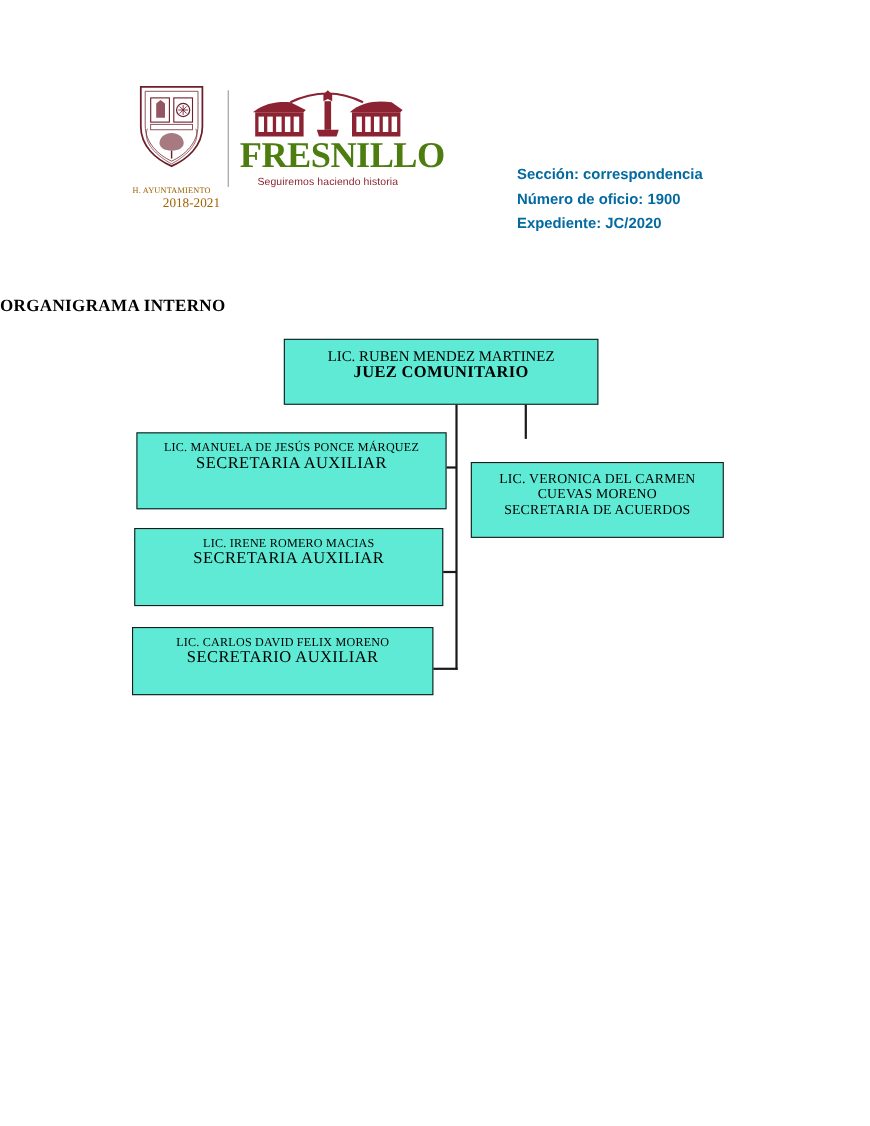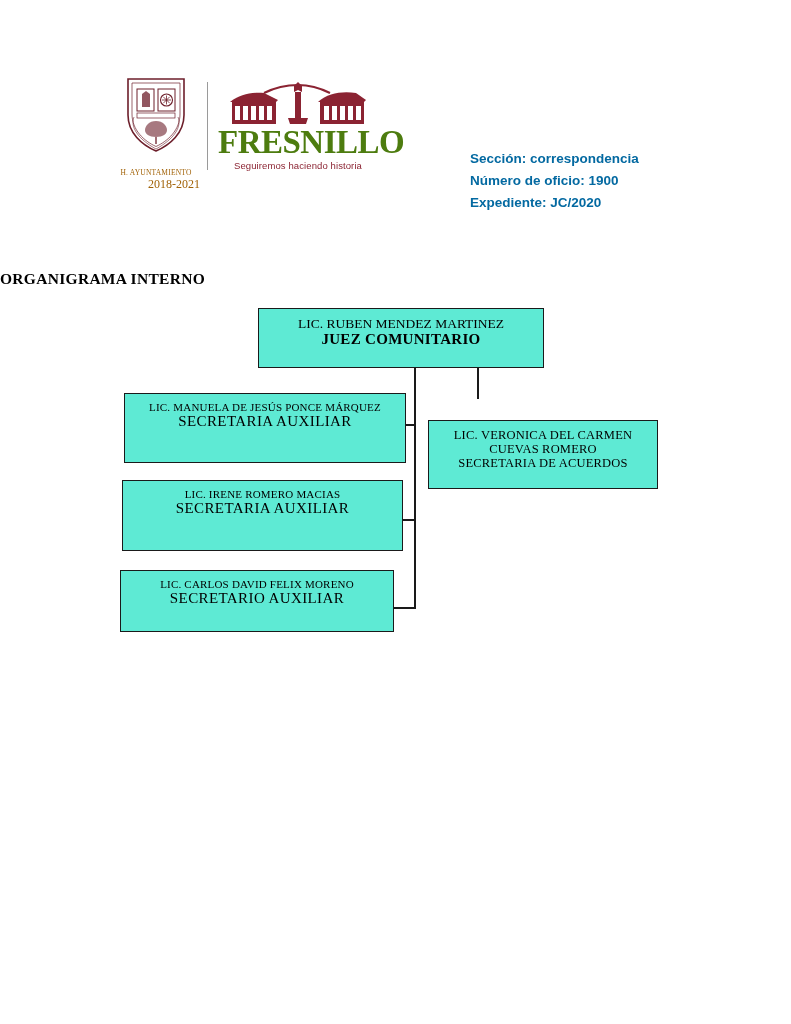--- a/index.html
+++ b/index.html
@@ -240,21 +240,21 @@
   <div class="node" id="node-top">
     <div class="lines">
       <span class="ln ln-name">LIC. RUBEN MENDEZ MARTINEZ</span>
       <span class="ln ln-role-bold">JUEZ COMUNITARIO</span>
     </div>
   </div>
 
   <div class="node" id="node-right">
     <div class="lines">
       <span class="ln ln-role-mid">LIC.  VERONICA DEL CARMEN</span>
-      <span class="ln ln-role-mid">CUEVAS ROMERO</span>
+      <span class="ln ln-role-mid">CUEVAS MORENO</span>
       <span class="ln ln-role-mid">SECRETARIA DE ACUERDOS</span>
     </div>
   </div>
 
   <div class="node" id="node-s1">
     <div class="lines">
       <span class="ln ln-name-sm">LIC. MANUELA DE JESÚS PONCE MÁRQUEZ</span>
       <span class="ln ln-role">SECRETARIA AUXILIAR</span>
     </div>
   </div>

